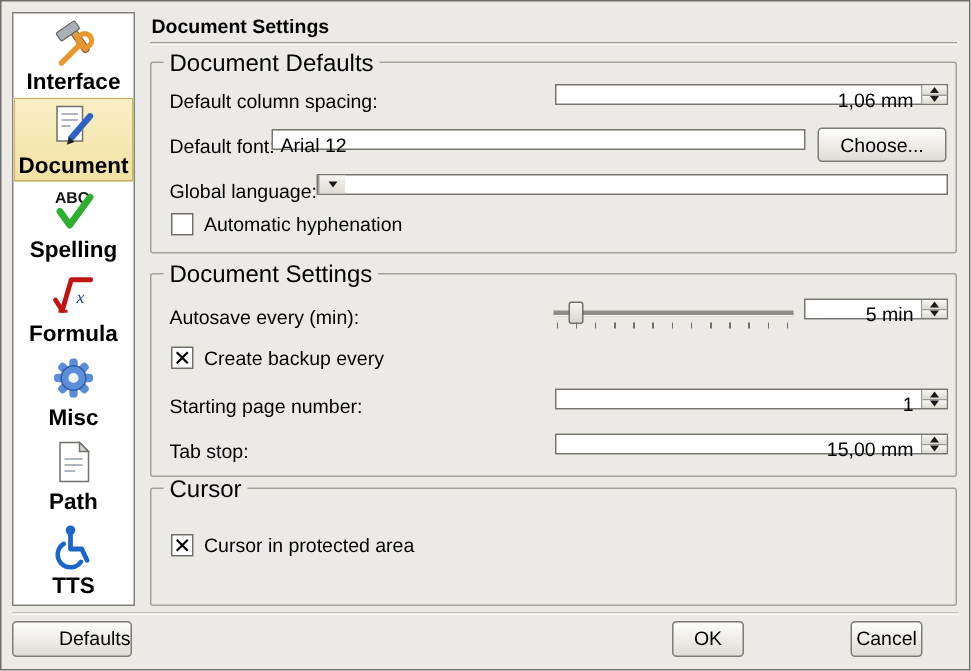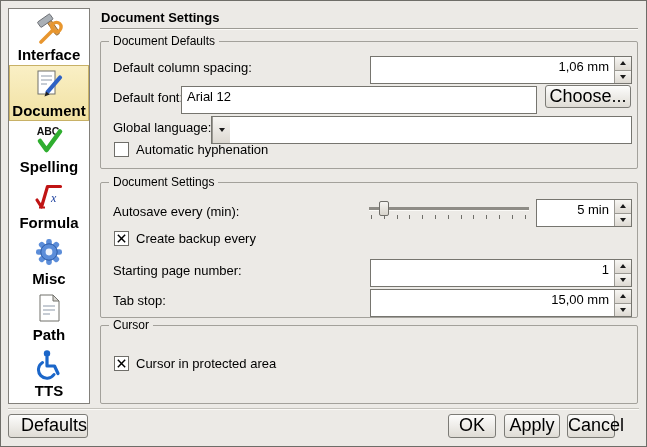--- a/index.html
+++ b/index.html
@@ -22,25 +22,25 @@
     box-shadow:inset 0 0 0 1px #c8b166;
   }
   .side-label{font-size:15px;font-weight:bold;}
   .icon32{width:32px;height:32px;display:block;}
   
   .page-title{position:absolute;left:100px;top:9px;font-weight:bold;font-size:13px;}
   .header-line{position:absolute;left:99px;top:27px;width:538px;height:0;
     border-top:1px solid #9c9a94;border-bottom:1px solid #fbfaf7;}
   
   .group{position:absolute;border:1px solid #a3a19b;border-radius:2px;box-sizing:border-box;}
-  .legend{position:absolute;top:-8px;left:8px;background:#eceae6;padding:0 4px;font-size:12px;}
+  .legend{position:absolute;top:-8px;left:8px;background:#eceae6;padding:0 4px;font-size:16px;}
   .g-label{position:absolute;font-size:13px;white-space:nowrap;}
   
   .field,.combo,.spinbox{
-    position:absolute;box-sizing:border-box;height:28px;background:#fff;
+    position:absolute;box-sizing:border-box;height:14px;background:#fff;
     border:1px solid #76756f;font-size:13px;
   }
   .field{padding:2px 5px;line-height:16px;}
   .combo{display:flex;align-items:center;}
   .combo-text{flex:1;padding:0 5px;}
   .combo-arrow{width:17px;height:100%;display:flex;align-items:center;justify-content:center;
     background:linear-gradient(#f7f6f3,#ddd9d2);border-left:1px solid #9b9993;}
   .spinbox{display:flex;}
   .spin-text{flex:1;text-align:right;padding:2px 5px;line-height:16px;}
   .spin-btns{width:16px;display:flex;flex-direction:column;border-left:1px solid #9b9993;}
@@ -62,21 +62,21 @@
   .groove{position:absolute;left:0;right:0;top:7px;height:3px;background:#8e8c86;
     border-bottom:1px solid #fbfaf7;}
   .thumb{position:absolute;left:10px;top:1px;width:10px;height:15px;border-radius:2px;
     background:linear-gradient(#f6f5f2,#d8d4cc);border:1px solid #6f6e69;box-sizing:border-box;}
   .ticks{position:absolute;left:2px;right:2px;top:15px;height:4px;
     background:repeating-linear-gradient(to right,#6f6e69 0 1px,transparent 1px 12.8px);}
   
   .btn{
     position:absolute;box-sizing:border-box;height:24px;
     background:linear-gradient(#fdfdfc,#dfdcd5);border:1px solid #7c7b76;border-radius:3px;
-    font-family:"Liberation Sans",sans-serif;font-size:18px;text-align:center;line-height:21px;
+    font-family:"Liberation Sans",sans-serif;font-size:13px;text-align:center;line-height:21px;
     cursor:default;
   }
   .footer-sep{position:absolute;left:7px;right:7px;top:407px;height:0;
     border-top:1px solid #c4c2bc;border-bottom:1px solid #fbfaf7;}
 </style>
 </head>
 <body>
 
 <div id="dialog">
 
@@ -267,16 +267,15 @@
           <path d="M2 2 L10 10 M10 2 L2 10" stroke="#000" stroke-width="1.6"></path>
         </svg>
       </span>
       <span>Cursor in protected area</span>
     </div>
   </div>
 
   <div class="footer-sep"></div>
   <div class="btn" style="left:7px;top:413px;width:80px;text-align:right;">Defaults</div>
   <div class="btn" style="left:447px;top:413px;width:48px;">OK</div>
-  <div class="btn" style="left:503px;top:413px;width:56px;">Apply</div>
   <div class="btn" style="left:566px;top:413px;width:48px;">Cancel</div>
 
 </div>
 
 </body></html>

